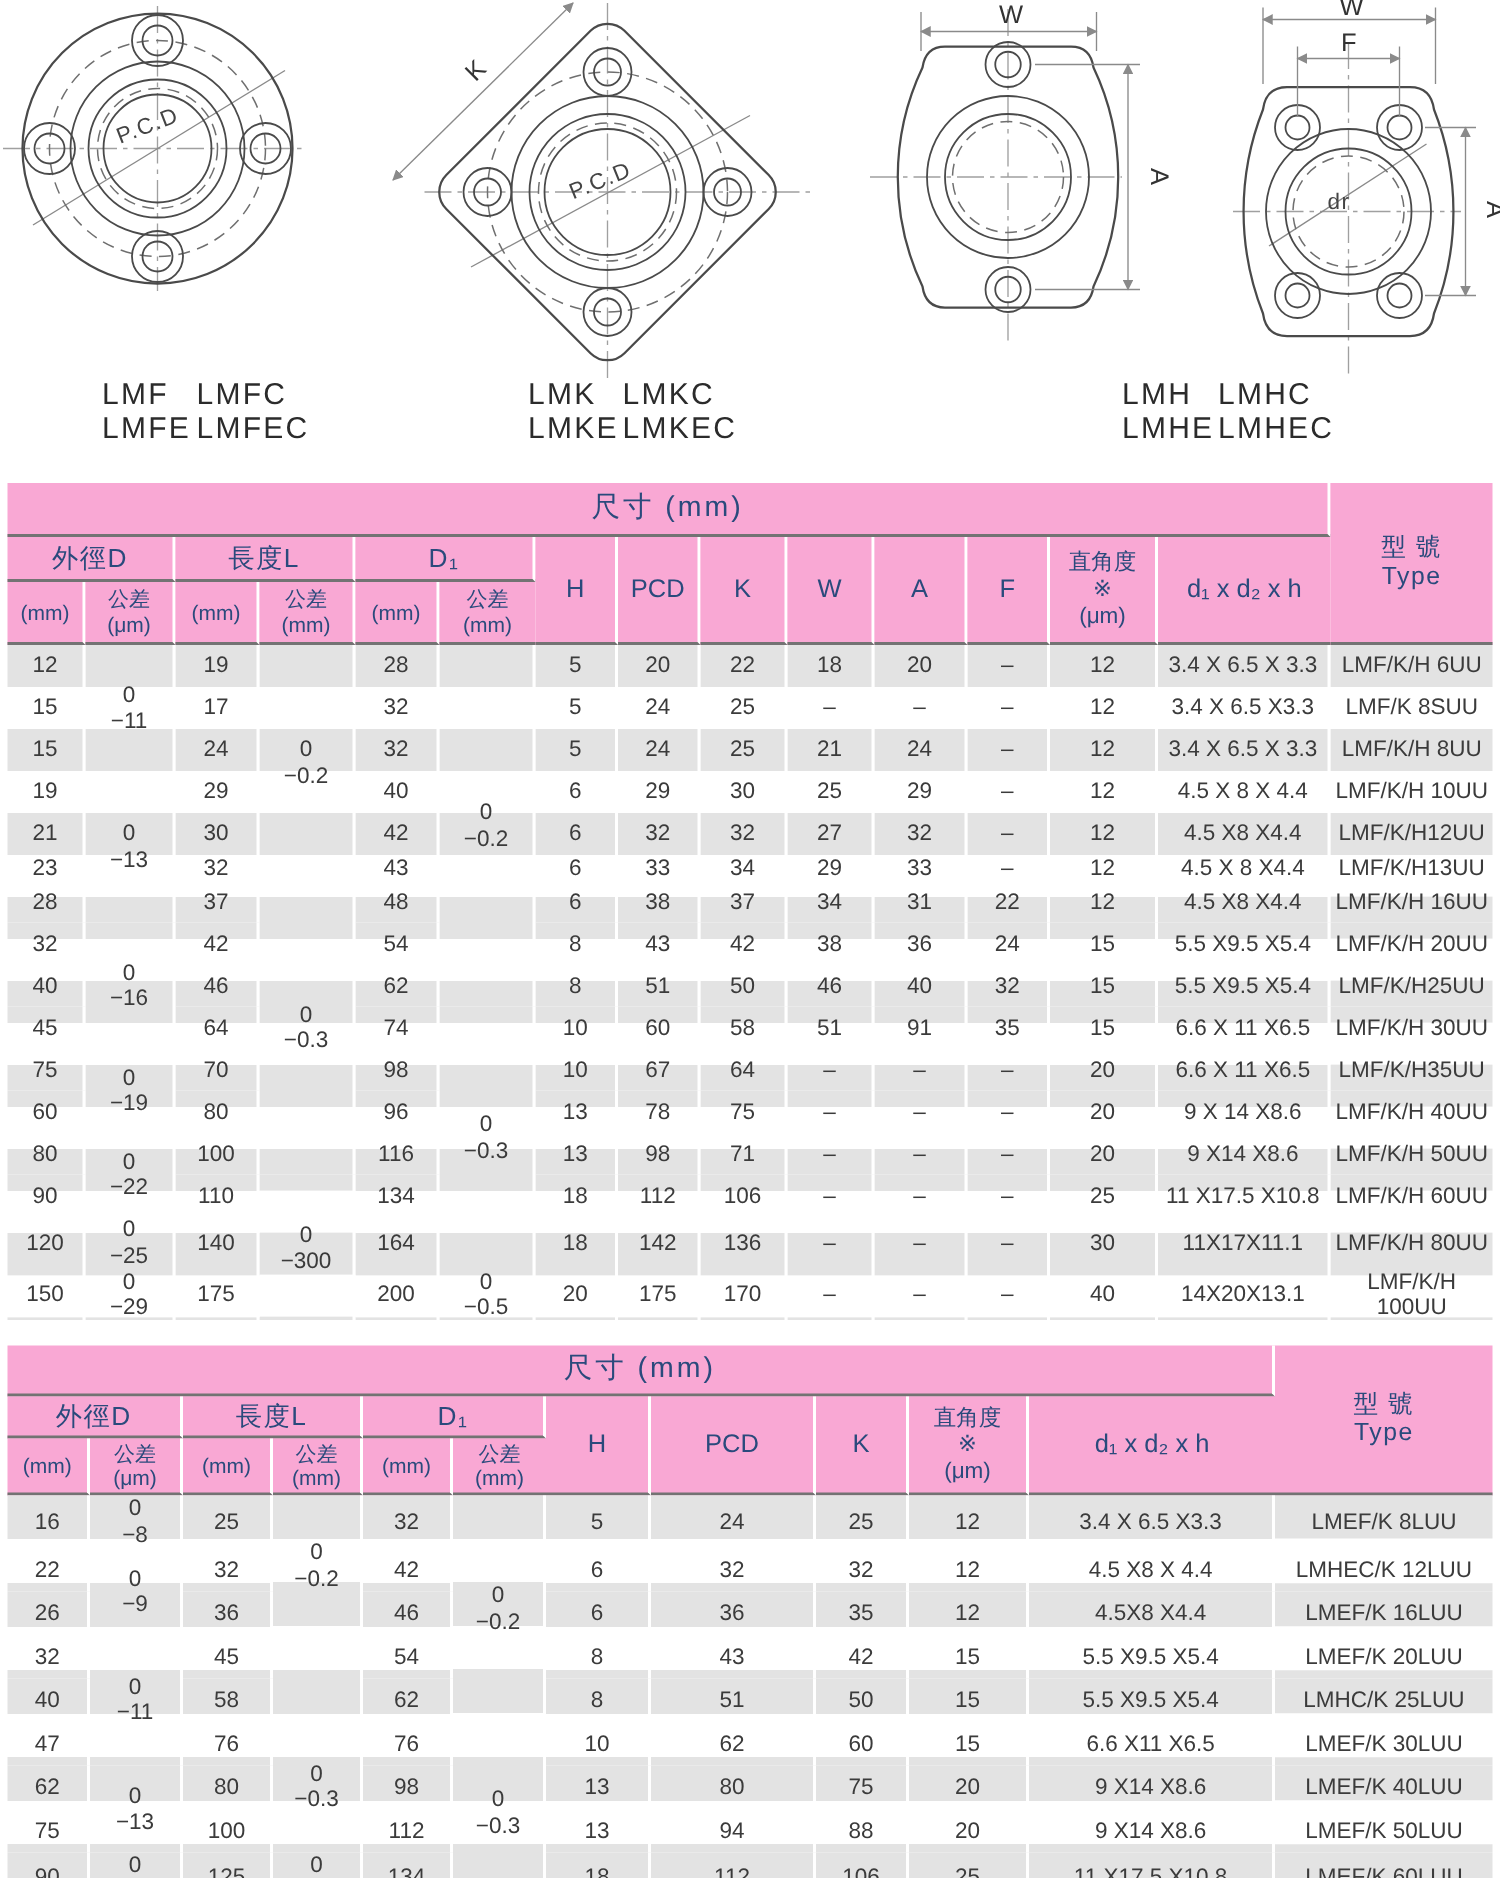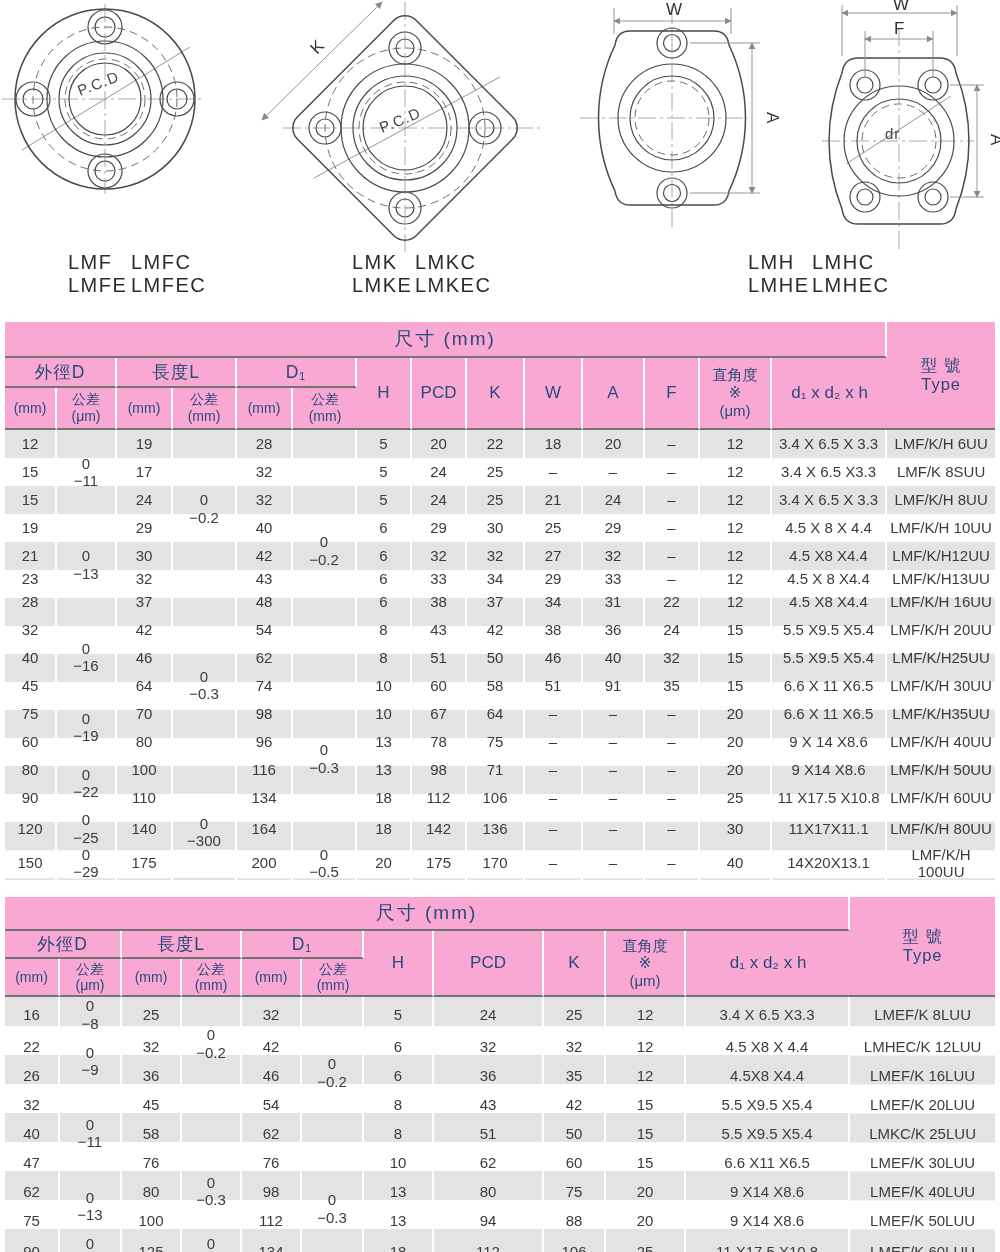--- a/index.html
+++ b/index.html
@@ -584,21 +584,21 @@
             </tr>
             <tr class="data-row" style="height: 29px;">
               <td>40</td>
               <td>58</td>
               <td>62</td>
               <td>8</td>
               <td>51</td>
               <td>50</td>
               <td>15</td>
               <td>5.5 X9.5 X5.4</td>
-              <td class="typecell">LMKC/K 25LUU</td>
+              <td class="typecell">LMHC/K 25LUU</td>
             </tr>
             <tr class="data-row" style="height: 29px;">
               <td>47</td>
               <td>76</td>
               <td class="tol" rowspan="3">0
 −0.3</td>
               <td>76</td>
               <td class="tol" rowspan="4">0
 −0.3</td>
               <td>10</td>

